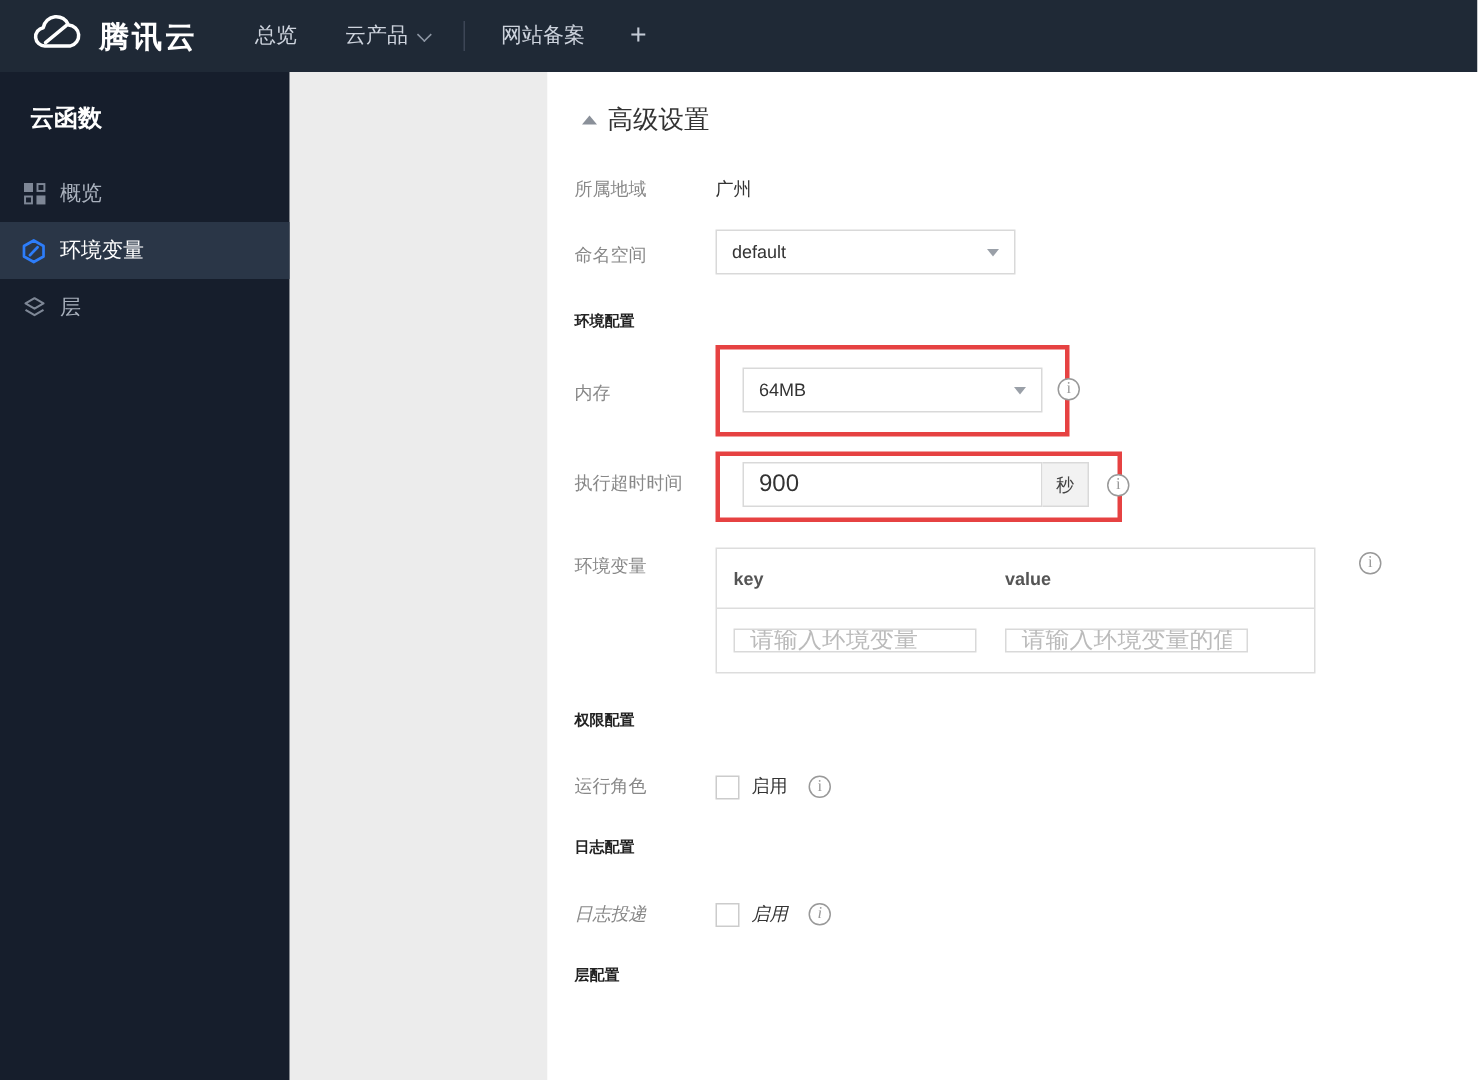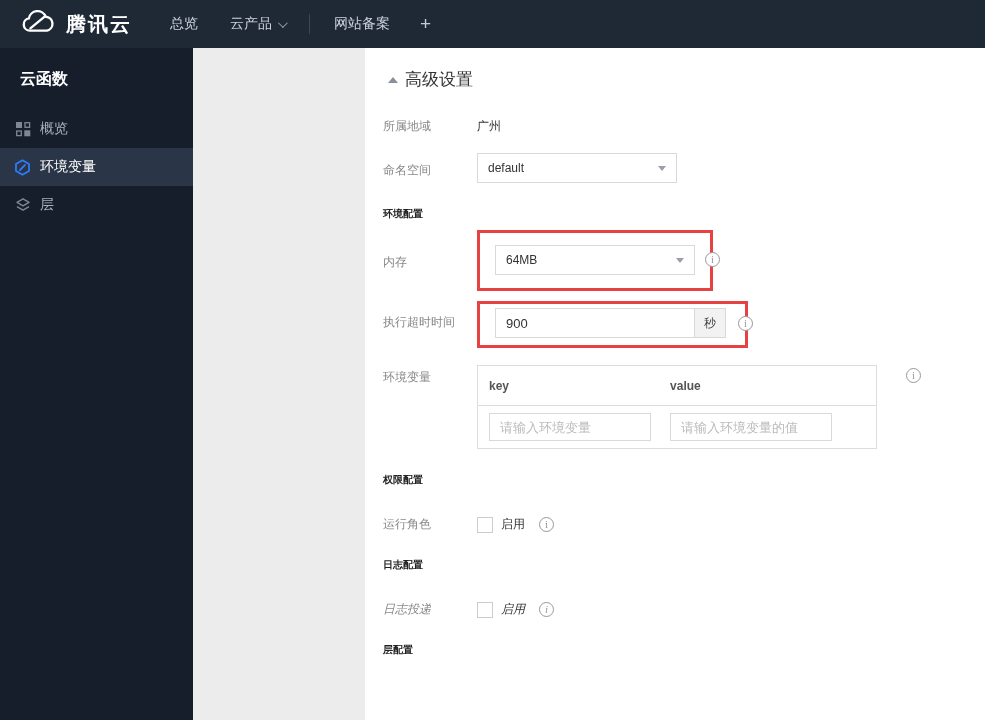--- a/index.html
+++ b/index.html
@@ -92,21 +92,21 @@
 
   
   .red-box { border:3px solid #e64242; position:relative; }
   .red-box-memory { padding:12px 15px 13px 15px; width:236px; }
   .red-box-timeout { padding:1px 18px 7px 15px; width:271px; }
 
   
   .input-group { display:flex; margin-top:3px; }
   .text-input {
     width:200px; height:30px; border:1px solid #d9d9d9; padding:0 10px;
-    font-size:13px; color:#333; outline:none; font-family:inherit;
+    font-size:16px; color:#333; outline:none; font-family:inherit;
   }
   .input-suffix {
     width:31px; height:30px; background:#f2f2f2; border:1px solid #d9d9d9; border-left:none;
     display:flex; align-items:center; justify-content:center; color:#444; cursor:default;
   }
   .hint { color:#999; margin-top:9px; margin-left:4px; }
 
   
   .info {
     width:15px; height:15px; border:1px solid #999; border-radius:50%;
@@ -118,21 +118,21 @@
   .info-abs-mem { position:absolute; right:-10px; top:19px; }
   .info-abs-timeout { position:absolute; right:-8px; top:12px; }
 
   
   .env-table { width:400px; border:1px solid #ddd; }
   .env-head { display:flex; border-bottom:1px solid #ddd; height:40px; align-items:center; }
   .env-head .env-cell { font-weight:bold; color:#555; }
   .env-cell { padding-left:11px; width:193px; }
   .env-cell + .env-cell { width:207px; padding-left:0; }
   .env-body { display:flex; align-items:center; height:42px; }
-  .text-input.small { width:162px; height:28px; }
+  .text-input.small { width:162px; height:16px; }
   .text-input::placeholder { color:#bbb; }
   .env-info { margin-left:29px; margin-top:3px; }
 
   
   .check-group { display:flex; align-items:center; gap:8px; }
   .checkbox {
     width:16px; height:16px; border:1px solid #ccc; background:#fff; cursor:pointer; display:inline-block;
   }
   .check-label { color:#333; }
   .check-group .info { margin-left:6px; }

